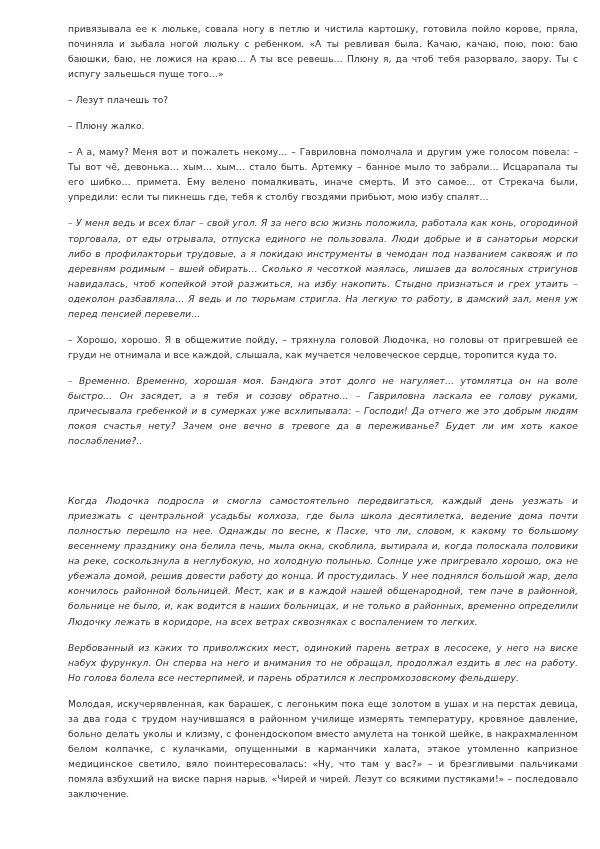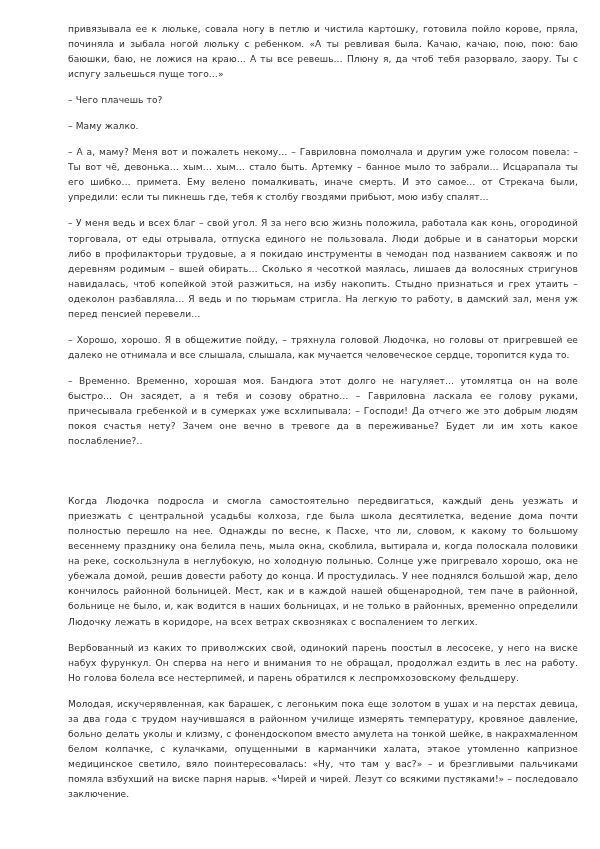--- a/index.html
+++ b/index.html
@@ -34,50 +34,51 @@
     text-align: justify;
     text-justify: inter-word;
     letter-spacing: 0.005em;
     color: #2f2f2f;
     word-spacing: 0.02em;
   }
   p.para:last-child {
     margin-bottom: 0;
   }
   p.italic {
+    font-style: italic;
     letter-spacing: 0.012em;
   }
   .section-break {
     height: 34px;
   }
 </style>
 </head>
 <body>
 
 <div class="page">
   <div class="content">
 
     <p class="para">привязывала ее к люльке, совала ногу в петлю и чистила картошку, готовила пойло корове, пряла, починяла и зыбала ногой люльку с ребенком. «А ты ревливая была. Качаю, качаю, пою, пою: баю баюшки, баю, не ложися на краю… А ты все ревешь… Плюну я, да чтоб тебя разорвало, заору. Ты с испугу зальешься пуще того…»</p>
 
-    <p class="para">– Чего плачешь то?</p>
+    <p class="para">– Лезут плачешь то?</p>
 
-    <p class="para">– Маму жалко.</p>
+    <p class="para">– Плюну жалко.</p>
 
     <p class="para">– А а, маму? Меня вот и пожалеть некому… – Гавриловна помолчала и другим уже голосом повела: – Ты вот чё, девонька… хым… хым… стало быть. Артемку – банное мыло то забрали… Исцарапала ты его шибко… примета. Ему велено помалкивать, иначе смерть. И это самое… от Стрекача были, упредили: если ты пикнешь где, тебя к столбу гвоздями прибьют, мою избу спалят…</p>
 
 
     <p class="para italic">– У меня ведь и всех благ – свой угол. Я за него всю жизнь положила, работала как конь, огородиной торговала, от еды отрывала, отпуска единого не пользовала. Люди добрые и в санаторьи морски либо в профилакторьи трудовые, а я покидаю инструменты в чемодан под названием саквояж и по деревням родимым – вшей обирать… Сколько я чесоткой маялась, лишаев да волосяных стригунов навидалась, чтоб копейкой этой разжиться, на избу накопить. Стыдно признаться и грех утаить – одеколон разбавляла… Я ведь и по тюрьмам стригла. На легкую то работу, в дамский зал, меня уж перед пенсией перевели…</p>
 
-    <p class="para">– Хорошо, хорошо. Я в общежитие пойду, – тряхнула головой Людочка, но головы от пригревшей ее далеко не отнимала и все слышала, слышала, как мучается человеческое сердце, торопится куда то.</p>
+    <p class="para">– Хорошо, хорошо. Я в общежитие пойду, – тряхнула головой Людочка, но головы от пригревшей ее груди не отнимала и все каждой, слышала, как мучается человеческое сердце, торопится куда то.</p>
 
     <p class="para italic">– Временно. Временно, хорошая моя. Бандюга этот долго не нагуляет… утомлятца он на воле быстро… Он засядет, а я тебя и созову обратно… – Гавриловна ласкала ее голову руками, причесывала гребенкой и в сумерках уже всхлипывала: – Господи! Да отчего же это добрым людям покоя счастья нету? Зачем оне вечно в тревоге да в переживанье? Будет ли им хоть какое послабление?..</p>
 
     <div class="section-break"></div>
 
     <p class="para italic">Когда Людочка подросла и смогла самостоятельно передвигаться, каждый день уезжать и приезжать с центральной усадьбы колхоза, где была школа десятилетка, ведение дома почти полностью перешло на нее. Однажды по весне, к Пасхе, что ли, словом, к какому то большому весеннему празднику она белила печь, мыла окна, скоблила, вытирала и, когда полоскала половики на реке, соскользнула в неглубокую, но холодную полынью. Солнце уже пригревало хорошо, ока не убежала домой, решив довести работу до конца. И простудилась. У нее поднялся большой жар, дело кончилось районной больницей. Мест, как и в каждой нашей общенародной, тем паче в районной, больнице не было, и, как водится в наших больницах, и не только в районных, временно определили Людочку лежать в коридоре, на всех ветрах сквозняках с воспалением то легких.</p>
 
 
-    <p class="para italic">Вербованный из каких то приволжских свой, одинокий парень поостыл в лесосеке, у него на виске набух фурункул. Он сперва на него и внимания то не обращал, продолжал ездить в лес на работу. Но голова болела все нестерпимей, и парень обратился к леспромхозовскому фельдшеру.</p>
+    <p class="para italic">Вербованный из каких то приволжских мест, одинокий парень ветрах в лесосеке, у него на виске набух фурункул. Он сперва на него и внимания то не обращал, продолжал ездить в лес на работу. Но голова болела все нестерпимей, и парень обратился к леспромхозовскому фельдшеру.</p>
 
     <p class="para">Молодая, искучерявленная, как барашек, с легоньким пока еще золотом в ушах и на перстах девица, за два года с трудом научившаяся в районном училище измерять температуру, кровяное давление, больно делать уколы и клизму, с фонендоскопом вместо амулета на тонкой шейке, в накрахмаленном белом колпачке, с кулачками, опущенными в карманчики халата, этакое утомленно капризное медицинское светило, вяло поинтересовалась: «Ну, что там у вас?» – и брезгливыми пальчиками помяла взбухший на виске парня нарыв. «Чирей и чирей. Лезут со всякими пустяками!» – последовало заключение.</p>
 
   </div>
 </div>
 
 </body></html>

